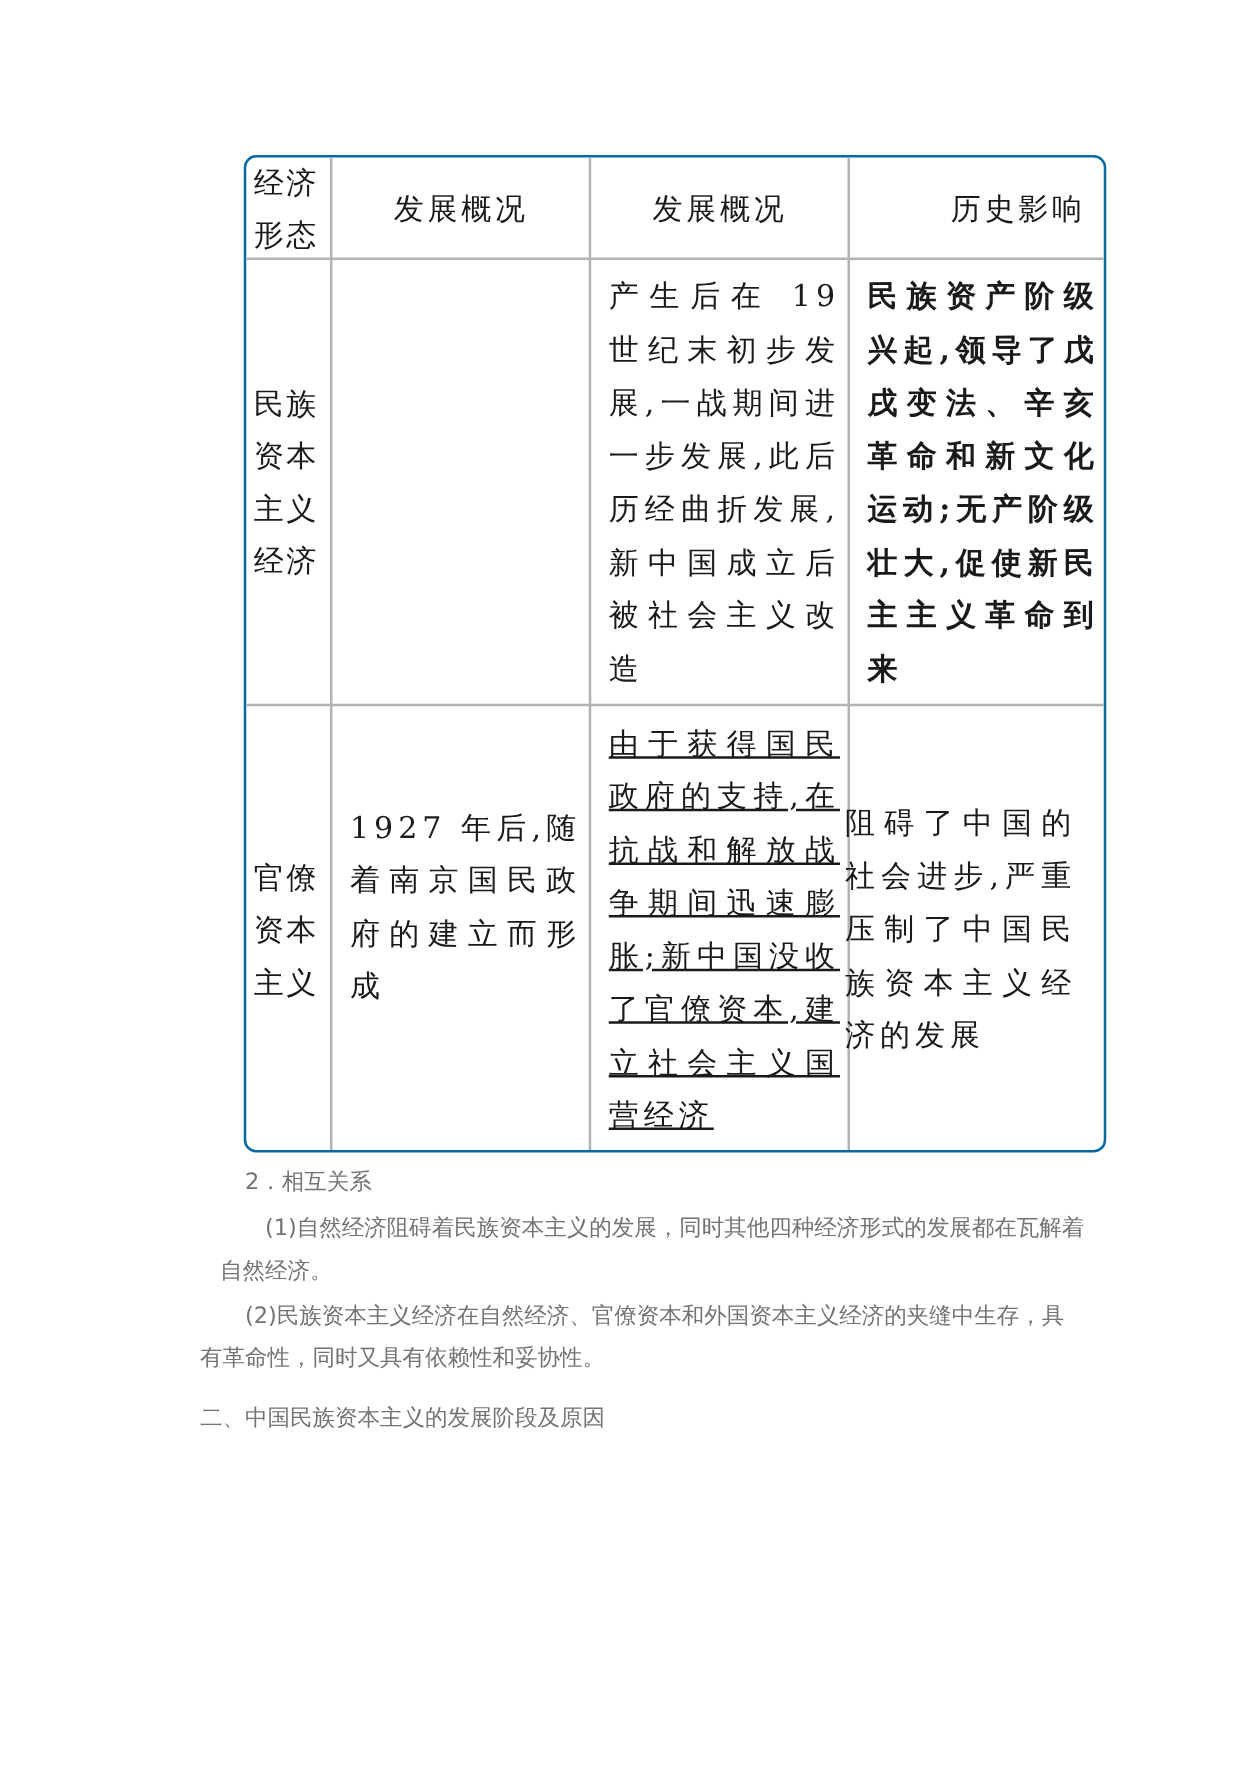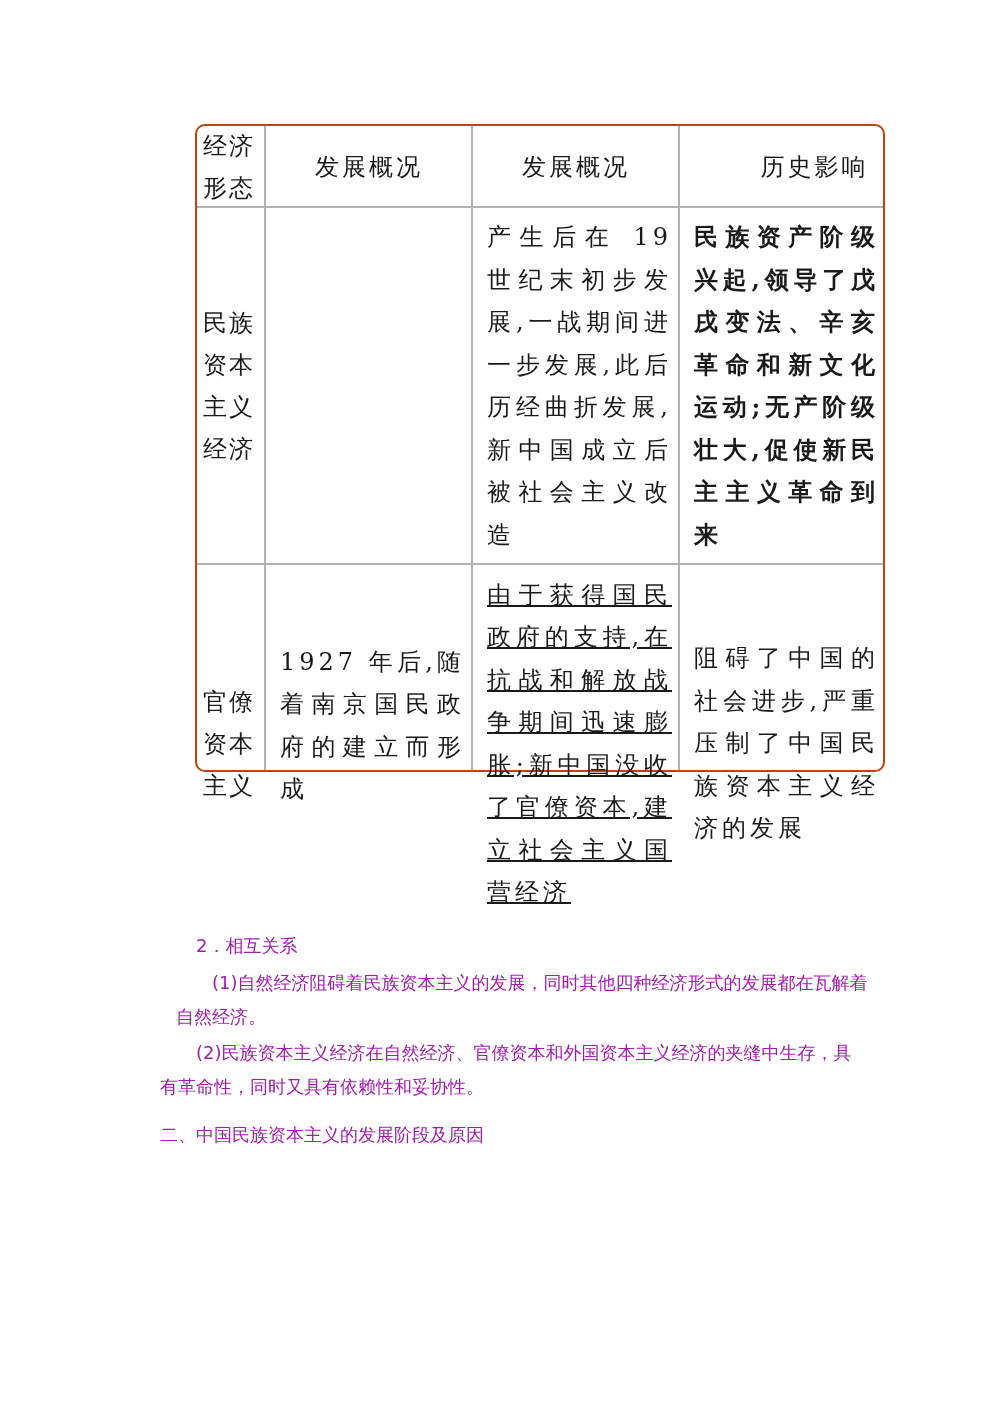--- a/index.html
+++ b/index.html
@@ -1,27 +1,27 @@
 <!DOCTYPE html>
 <html><head>
 <meta charset="utf-8">
 <style>
   html, body { margin:0; padding:0; background:#ffffff; }
   body { width:1000px; height:1414px; position:relative; overflow:hidden;
          font-family:"DejaVu Serif","Liberation Serif",serif; color:#1a1a1a; }
-  .tbl { position:absolute; left:195px; top:124px; width:690px; height:648px;
-         border:2px solid #c2410c; border-radius:10px; box-sizing:border-box; }
+  .tbl { position:absolute; left:195px; top:124px; width:690px; height:798px;
+         border:2px solid #0369a1; border-radius:10px; box-sizing:border-box; }
   .vline { position:absolute; top:0; bottom:0; width:0; border-left:2px solid #b3b3b3; }
   .hline { position:absolute; left:0; right:0; height:0; border-top:2px solid #b3b3b3; }
   .cell { position:absolute; box-sizing:border-box; display:flex; align-items:center; }
   .cell .txt { font-size:24px; line-height:42.5px; letter-spacing:4px; text-align:justify; }
   .hdr .txt { font-size:24px; letter-spacing:3px; width:100%; text-align:center; }
   .type .txt { font-size:24px; line-height:42px; letter-spacing:2px; }
   .para { position:absolute; left:160px; width:700px; font-size:18px; line-height:34px;
-          font-family:"DejaVu Sans","Liberation Sans",sans-serif; color:#a21caf; }
+          font-family:"DejaVu Sans","Liberation Sans",sans-serif; color:#737373; }
   .ind { text-indent:36px; }
 </style>
 </head>
 <body>
 
 <div class="tbl">
   <div class="vline" style="left:67px"></div>
   <div class="vline" style="left:274px"></div>
   <div class="vline" style="left:481px"></div>
   <div class="hline" style="top:80px"></div>
@@ -64,21 +64,21 @@
       <div>资本</div>
       <div>主义</div>
     </div>
   </div>
   <div class="cell" style="left:83px;top:421px;width:185px;height:357px;">
     <div class="txt">1927 年后,随着南京国民政府的建立而形成</div>
   </div>
   <div class="cell" style="left:290px;top:439px;width:185px;height:357px;text-decoration:underline;">
     <div class="txt">由于获得国民政府的支持,在抗战和解放战争期间迅速膨胀;新中国没收了官僚资本,建立社会主义国营经济</div>
   </div>
-  <div class="cell" style="left:497px;top:439px;width:185px;height:357px;">
+  <div class="cell" style="left:479px;top:439px;width:185px;height:357px;">
     <div class="txt">阻碍了中国的社会进步,严重压制了中国民族资本主义经济的发展</div>
   </div>
 </div>
 
 <div class="para ind" style="top:929px;">2．相互关系</div>
 <div class="para ind" style="top:966px;margin-left:16px;">(1)自然经济阻碍着民族资本主义的发展，同时其他四种经济形式的发展都在瓦解着自然经济。</div>
 <div class="para ind" style="top:1036px;">(2)民族资本主义经济在自然经济、官僚资本和外国资本主义经济的夹缝中生存，具有革命性，同时又具有依赖性和妥协性。</div>
 <div class="para" style="top:1118px;">二、中国民族资本主义的发展阶段及原因</div>
 
 </body></html>

